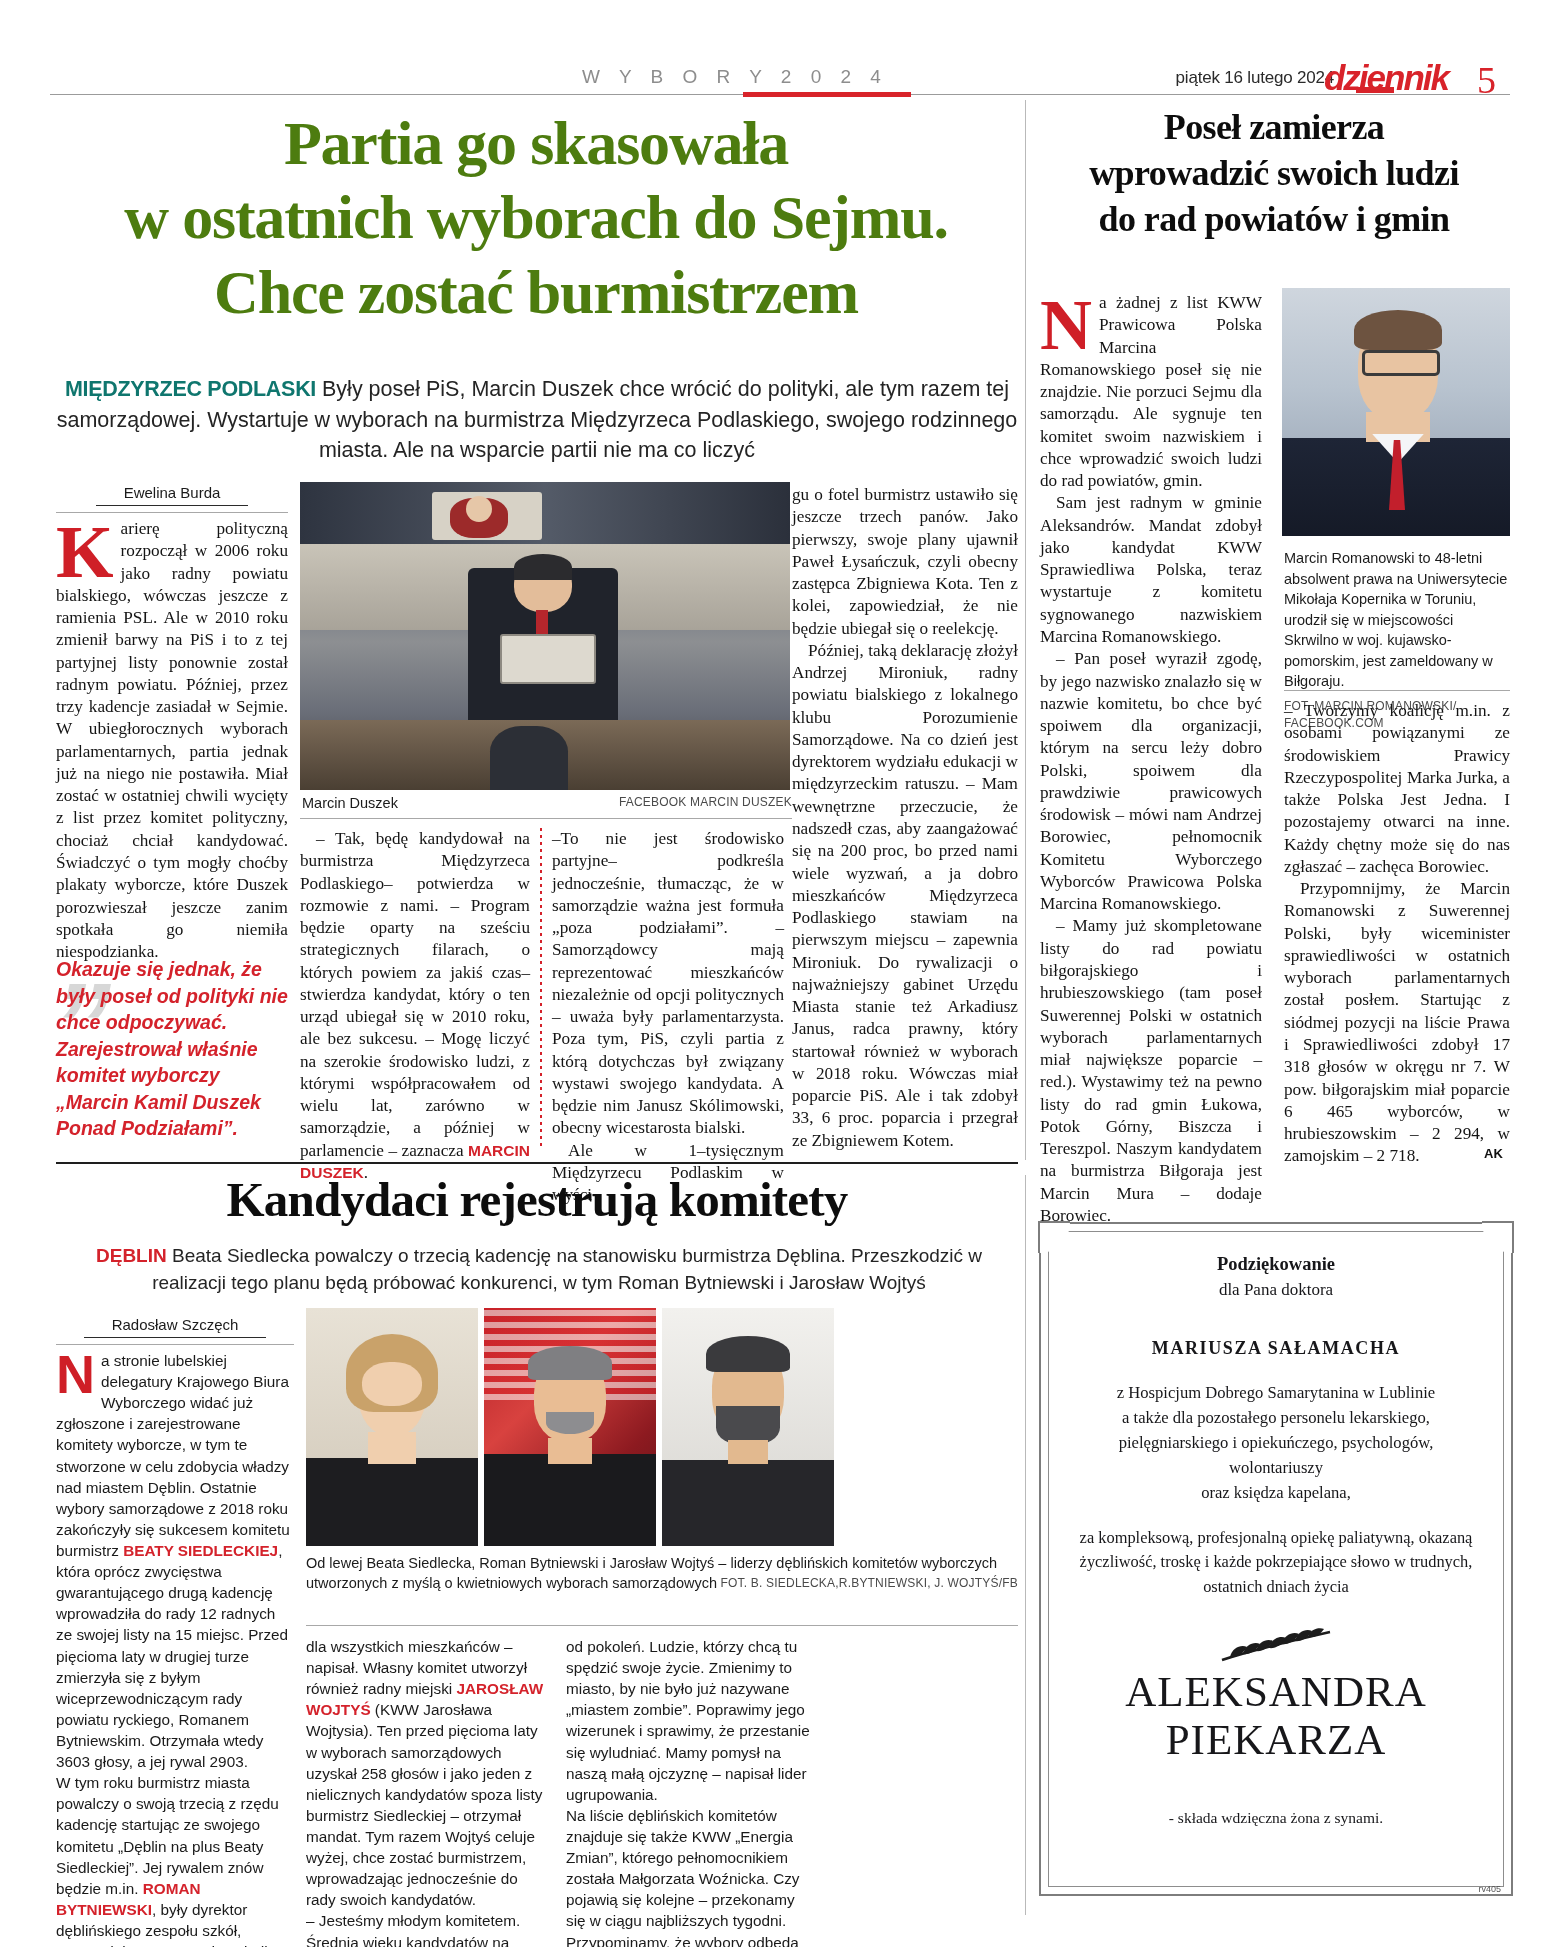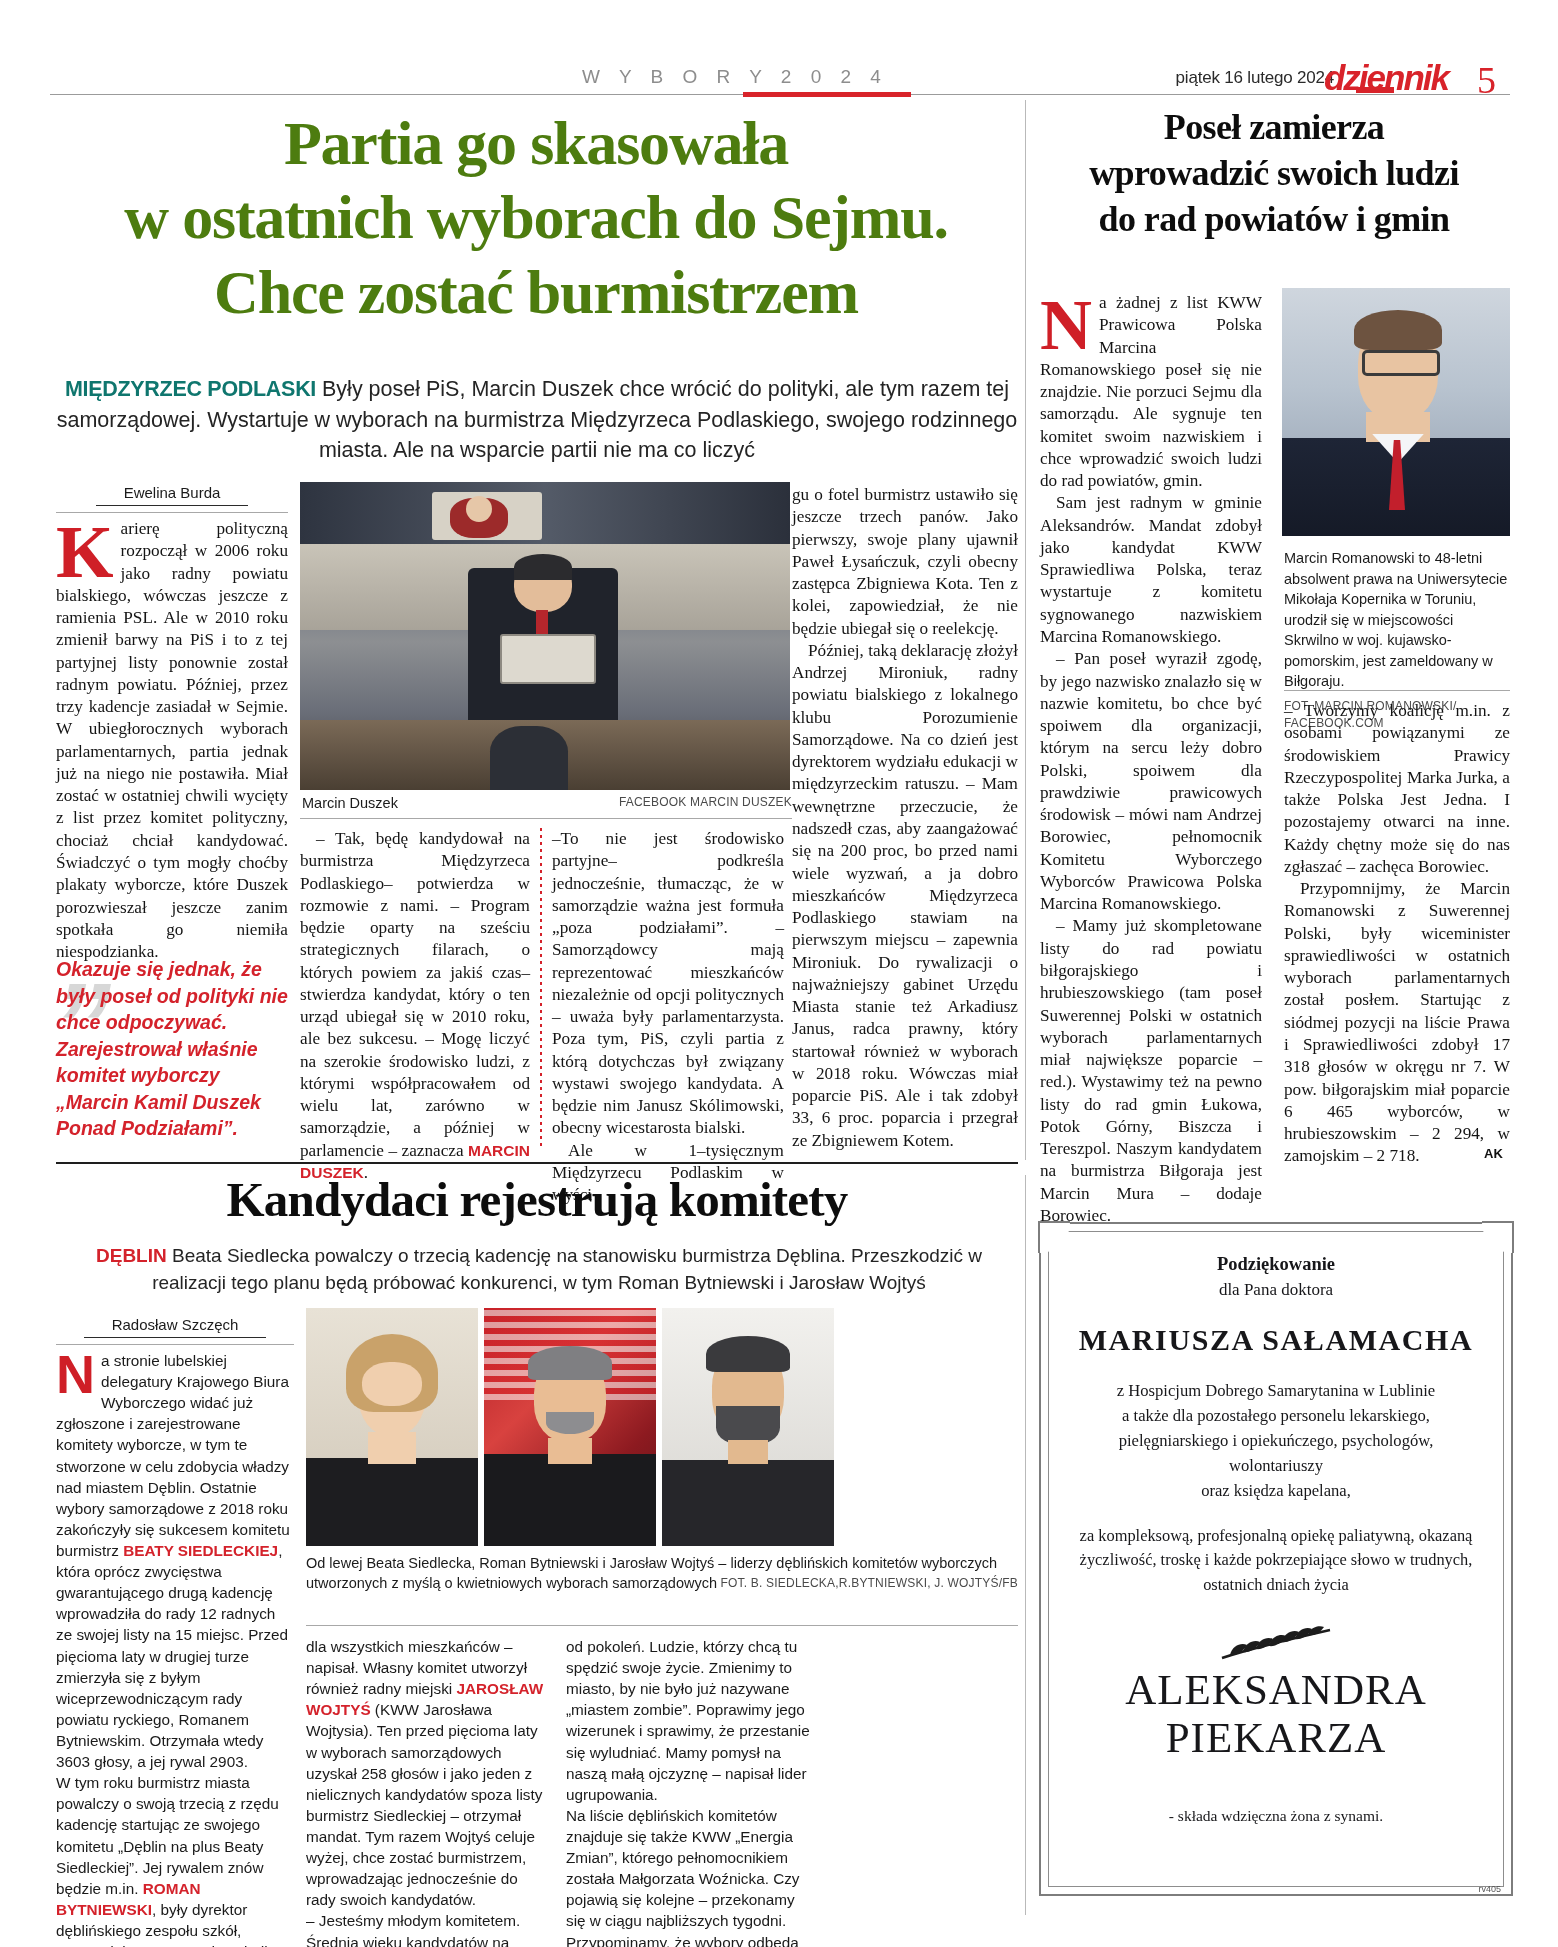--- a/index.html
+++ b/index.html
@@ -84,21 +84,21 @@
 
   
   .obit{position:absolute;left:1039px;top:1222px;width:474px;height:674px;background:#fff;}
   .obit-frame{position:absolute;inset:0;border:2px solid #7d7d7d;}
   .obit-frame2{position:absolute;left:9px;top:9px;right:9px;bottom:9px;border:1px solid #8d8d8d;}
   .obit-corner{position:absolute;width:30px;height:30px;border:2px solid #7d7d7d;background:#fff;}
   .obit-inner{position:absolute;left:26px;top:30px;right:26px;text-align:center;
     font-family:"Liberation Serif",serif;color:#17171a;}
   .ob-t1{font-size:18.5px;font-weight:bold;line-height:1.38;}
   .ob-t2{font-size:17px;line-height:1.4;}
-  .ob-name{font-size:30px;font-weight:bold;letter-spacing:1.6px;margin-top:22px;}
+  .ob-name{font-size:18px;font-weight:bold;letter-spacing:1.6px;margin-top:37px;}
   .ob-body{font-size:16.6px;line-height:1.5;margin-top:22px;}
   .ob-body2{font-size:16.4px;line-height:1.5;margin-top:20px;}
   .ob-leaf{margin-top:26px;font-size:34px;line-height:1;color:#1c1c1c;}
   .ob-rel{font-size:33px;margin-top:6px;line-height:1.1;}
   .ob-big{font-size:43px;letter-spacing:1px;line-height:1.13;}
   .ob-foot{font-size:15.5px;margin-top:44px;font-style:normal;}
   .ob-code{position:absolute;right:12px;bottom:2px;font-family:"Liberation Sans",sans-serif;
     font-size:9px;color:#555;}
   .ak{position:absolute;font-family:"Liberation Sans",sans-serif;font-size:13px;font-weight:bold;color:#111;}
 </style>

